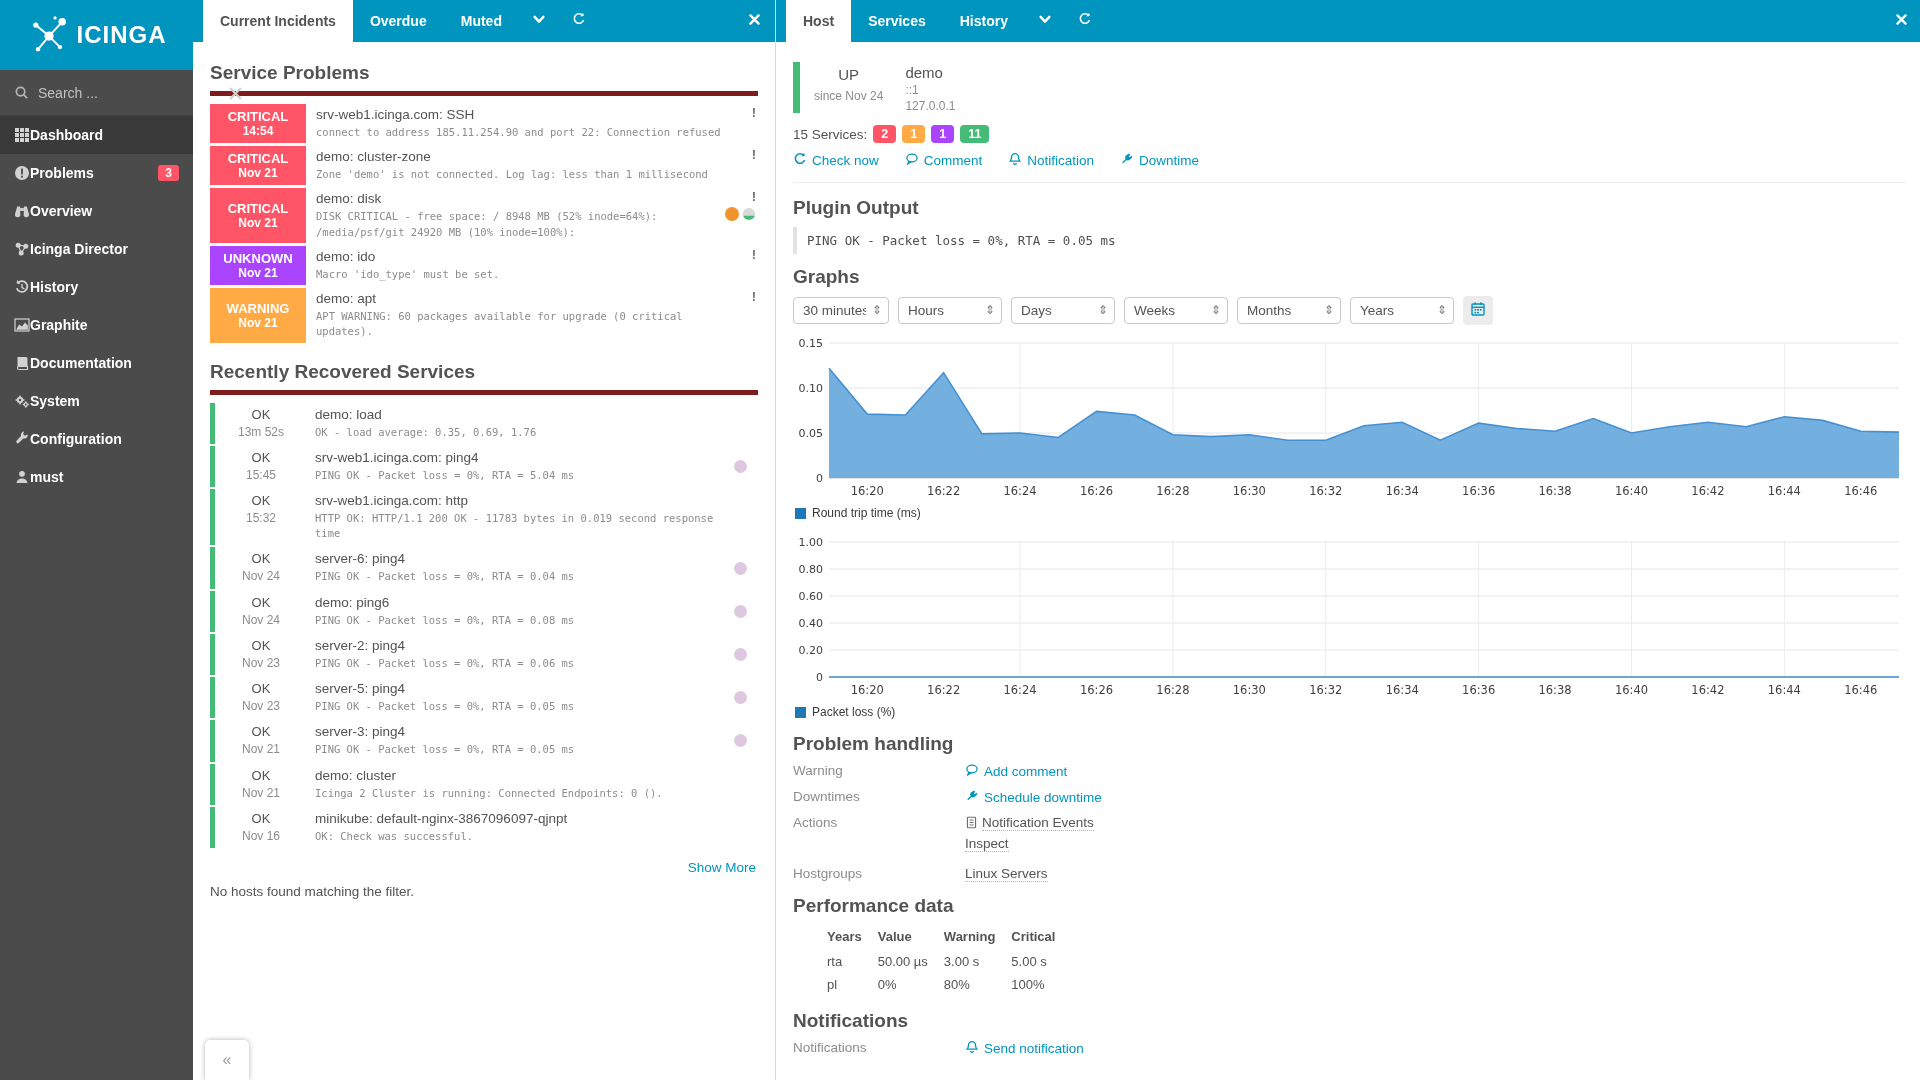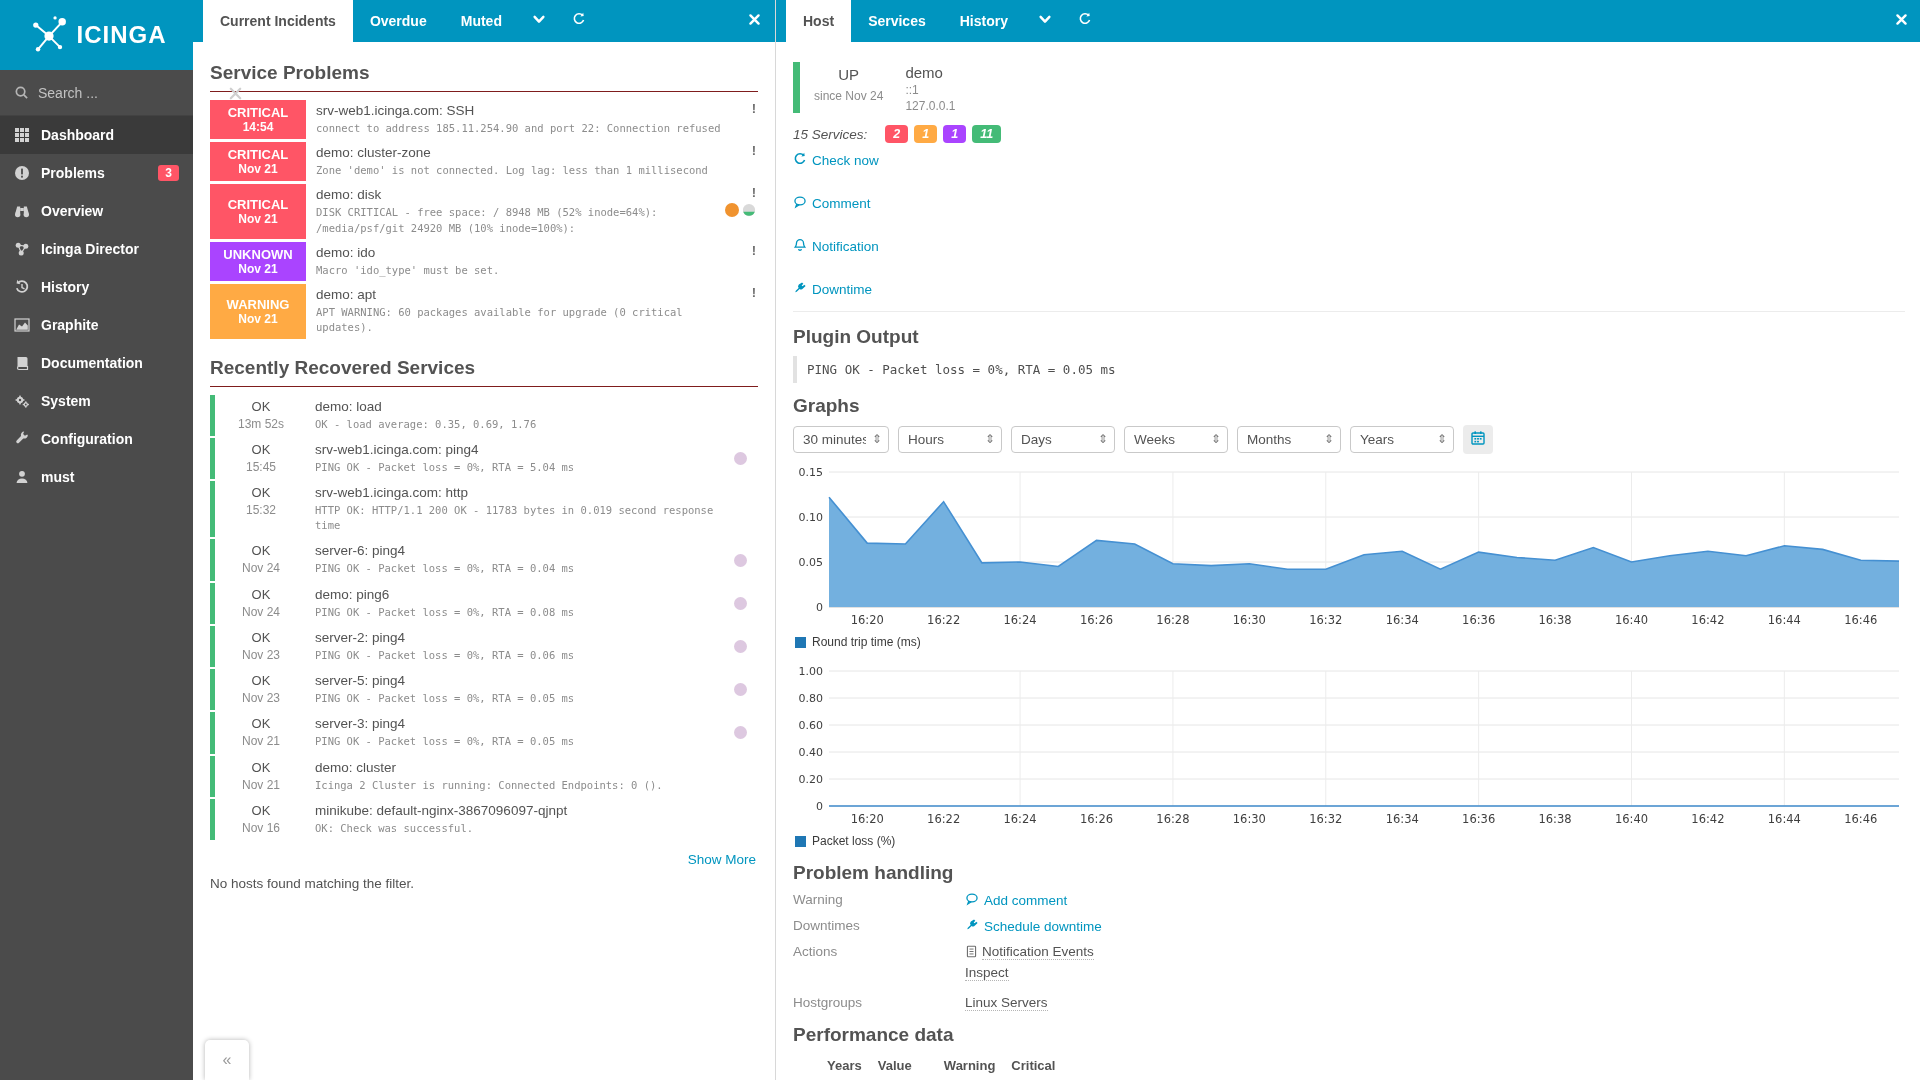--- a/index.html
+++ b/index.html
@@ -12,21 +12,21 @@
   #sidebar { width:193px; height:100%; background:#4b4b4b; flex:0 0 193px; position:relative; }
   #logo-block { height:70px; background:#0095bf; display:flex; align-items:center; justify-content:center; gap:6px; }
   #logo-block svg { width:44px; height:44px; }
   #logo-text { color:#fff; font-size:24px; font-weight:bold; letter-spacing:1px; }
   #search-row { height:46px; display:flex; align-items:center; padding:0 14px; gap:9px; border-bottom:1px solid #424242; }
   #search-row .sicon { color:#b5b5b5; width:15px; height:15px; }
   #search-row svg { width:15px; height:15px; display:block; }
   #search-input { flex:1; background:transparent; border:none; outline:none; color:#ddd; font-size:14px; font-family:"Liberation Sans",sans-serif; }
   #search-input::placeholder { color:#c2c2c2; }
   #search-clear { color:#cfcfcf; width:13px; height:13px; cursor:pointer; }
-  .nav-item { height:38px; display:flex; align-items:center; padding:0 14px; gap:11px; cursor:pointer; }
+  .nav-item { height:38px; display:flex; align-items:center; padding:0 14px; cursor:pointer; }
   .nav-item.active { background:#3a3a3a; }
   .nav-item .nicon { width:16px; height:16px; color:#d2d2d2; flex:0 0 16px; }
   .nav-item .nicon svg { width:16px; height:16px; display:block; }
   .nav-item .nlabel { color:#fff; font-size:14px; font-weight:bold; flex:1; }
   .nav-badge { background:#ff5566; color:#fff; font-size:12px; font-weight:bold; border-radius:3px; padding:1px 7px; }
   #collapse-btn { position:absolute; left:205px; bottom:0; width:44px; height:40px; background:#fff; border-radius:5px 5px 0 0;
     box-shadow:0 0 5px rgba(0,0,0,.3); display:flex; align-items:center; justify-content:center; color:#9a9a9a; font-size:16px; cursor:pointer; z-index:5; }
 
   
   .col { height:100%; background:#fff; display:flex; flex-direction:column; }
@@ -36,21 +36,21 @@
   .tab { display:flex; align-items:center; padding:0 17px; color:#fff; font-size:14px; font-weight:bold; cursor:pointer; }
   .tab.active { background:#fff; color:#535353; }
   .tab-icon { display:flex; align-items:center; padding:0 13px; color:#fff; cursor:pointer; }
   .tab-icon svg { width:14px; height:14px; }
   .tab-spacer { flex:1; }
   .tab-close { display:flex; align-items:center; padding:0 14px; color:#fff; cursor:pointer; }
   .tab-close svg { width:13px; height:13px; }
   .col-content { flex:1; overflow:hidden; padding:14px 17px 0 17px; }
 
   h2.sect { font-size:19px; font-weight:600; color:#535353; margin:6px 0 8px 0; }
-  h2.underlined { border-bottom:1px solid #7f1d1d; padding-bottom:7px; }
+  h2.underlined { border-bottom:5px solid #7f1d1d; padding-bottom:7px; }
 
   
   .sp-row { display:flex; margin-bottom:3px; cursor:pointer; }
   .sp-badge { flex:0 0 96px; color:#fff; text-align:center; display:flex; flex-direction:column; justify-content:center; padding:5px 2px; }
   .sp-state { font-size:13px; font-weight:bold; }
   .sp-time { font-size:12px; font-weight:bold; }
   .sp-main { flex:1; padding:3px 0 3px 10px; min-width:0; }
   .sp-name { font-size:13.5px; color:#535353; margin-bottom:3px; }
   .sp-output { font-size:10.5px; color:#8c8c8c; line-height:1.45; }
   .sp-icons { flex:0 0 30px; display:flex; flex-direction:column; align-items:flex-end; padding:2px 2px 0 0; gap:4px; }
@@ -73,23 +73,23 @@
 
   
   #host-head { display:flex; padding:6px 0 2px 0; }
   #host-state-bar { width:7px; background:#44bb77; margin-right:14px; }
   #host-state-col { text-align:center; margin-right:22px; padding-top:4px; }
   #host-state { font-size:15px; color:#535353; }
   #host-since { font-size:12px; color:#8c8c8c; margin-top:6px; }
   #host-id-col { padding-top:2px; }
   #host-name { font-size:15px; color:#535353; }
   .host-addr { font-size:12px; color:#8c8c8c; margin-top:2px; }
-  #services-line { display:flex; align-items:center; gap:18px; margin:10px 0 9px 0; font-size:13.5px;font-style:italic; }
+  #services-line { display:flex; align-items:center; gap:6px; margin:10px 0 9px 0; font-size:13.5px; }
   .svc-badge { color:#fff; font-weight:bold; font-size:12.5px; border-radius:4px; padding:2px 8px; cursor:pointer; }
-  #host-actions { display:flex; gap:26px; padding-bottom:13px; border-bottom:1px solid #ececec;flex-direction:column; }
+  #host-actions { display:flex; gap:26px; padding-bottom:13px; border-bottom:1px solid #ececec; }
   .action-link { color:#0095bf; font-size:13.5px; display:flex; align-items:center; gap:5px; text-decoration:none; cursor:pointer; }
   .action-link svg { width:14px; height:14px; }
 
   #plugin-output-box { border-left:4px solid #e2e2e2; padding:6px 0 6px 10px; font-size:12.5px; color:#4f4f4f; margin-bottom:4px; }
 
   #graph-ranges { display:flex; gap:9px; align-items:center; margin:4px 0 10px 0; }
   .range-wrap { position:relative; }
   .range-select { appearance:none; -webkit-appearance:none; border:1px solid #c9c9c9; border-radius:4px; background:#fff;
     font-size:13.5px; color:#535353; padding:5px 22px 5px 9px; width:104px; font-family:"Liberation Sans",sans-serif; cursor:pointer; }
   .range-wrap:first-child .range-select { width:96px; }

